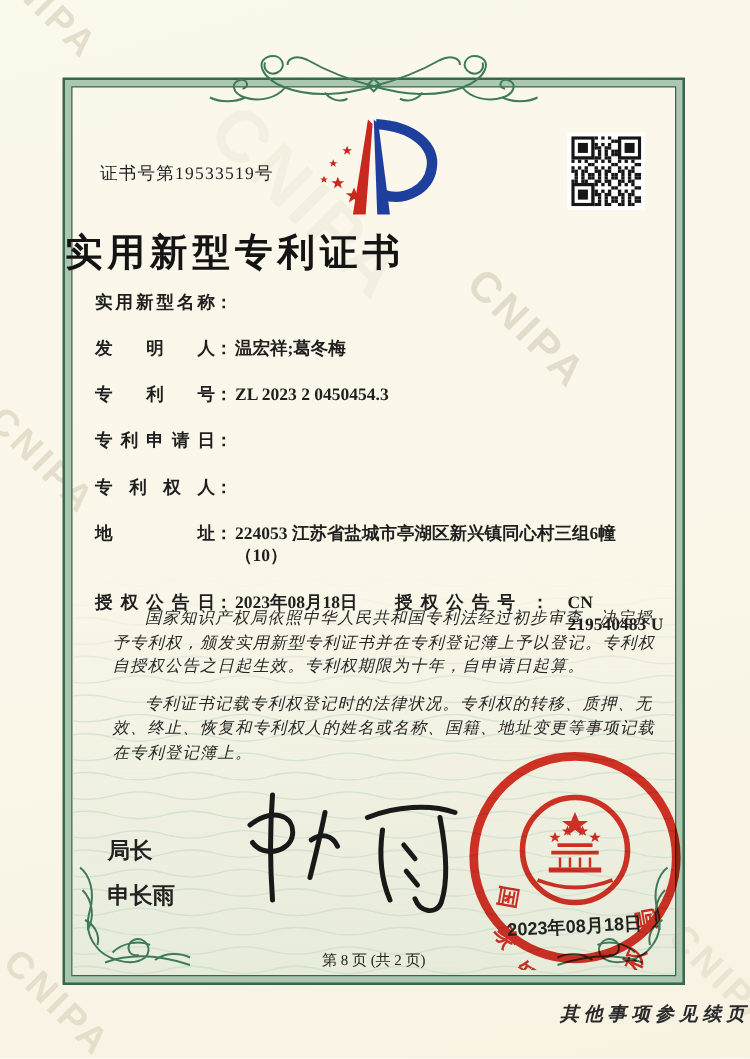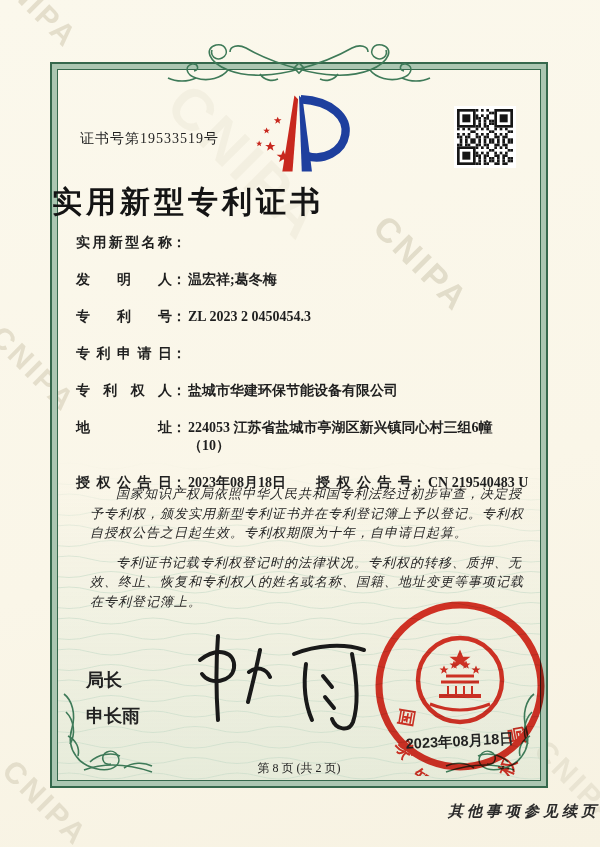--- a/index.html
+++ b/index.html
@@ -45,21 +45,21 @@
          font-size:30px;font-weight:bold;letter-spacing:4px;color:#141414;}
 
   
   .fields{position:absolute;top:170px;left:24px;right:14px;font-size:14px;font-weight:bold;z-index:2;}
   .frow{display:flex;align-items:flex-start;line-height:18px;margin-bottom:19px;}
   .flabel{display:inline-block;width:96px;text-align:justify;text-align-last:justify;flex:none;}
   .fcolon{flex:none;width:16px;}
   .fvalue{flex:1;}
   .grant-row{display:flex;line-height:18px;}
   .gpair1{display:flex;width:240px;flex:none;}
-  .gpair2{display:flex;flex:1;}
+  .gpair2{display:flex;flex:1;gap:13px;}
 
   
   .paras{position:absolute;top:420px;left:22px;right:22px;z-index:2;}
   .paras p{margin:0 0 10px 16px;font-size:13px;line-height:1.5;text-indent:2em;
            font-style:italic;letter-spacing:1px;color:#262626;}
 
   
   .sig-block{position:absolute;left:34px;top:604px;z-index:3;
              font-family:"Liberation Sans","DejaVu Sans",sans-serif;font-weight:bold;font-size:18px;color:#222;}
   .sig-title{display:block;margin-bottom:12px;}
@@ -341,21 +341,20 @@
           <span class="fcolon">：</span>
           <span class="fvalue">ZL 2023 2 0450454.3</span>
       </div>
       <div class="frow">
         <span class="flabel">专利申请日</span>
           <span class="fcolon">：</span>
       </div>
       <div class="frow">
         <span class="flabel">专利权人</span>
           <span class="fcolon">：</span>
-          <span class="fvalue">盐城市华建环保节能设备有限公司</span>
       </div>
       <div class="frow">
         <span class="flabel">地址</span>
           <span class="fcolon">：</span>
           <span class="fvalue">224053 江苏省盐城市亭湖区新兴镇同心村三组6幢（10）</span>
       </div>
       <div class="grant-row">
         <span class="gpair1">
           <span class="flabel">授权公告日</span>
             <span class="fcolon">：</span>

